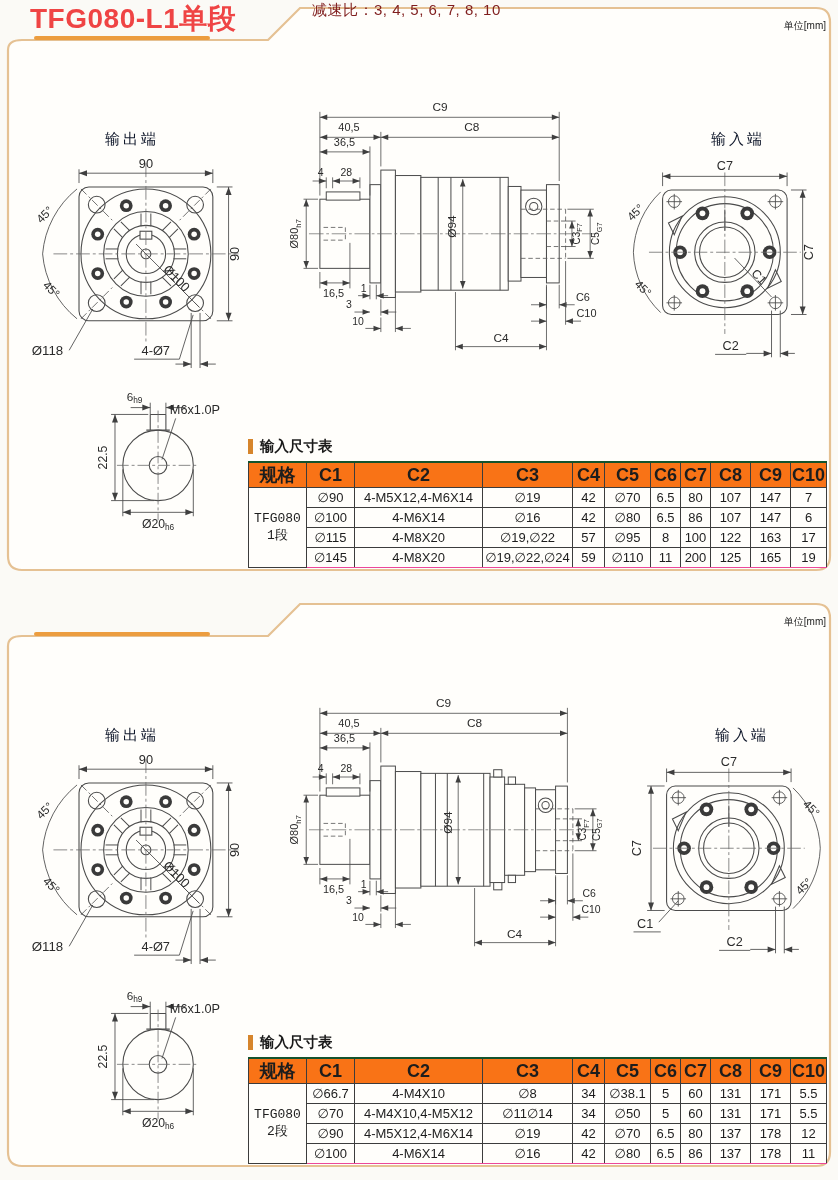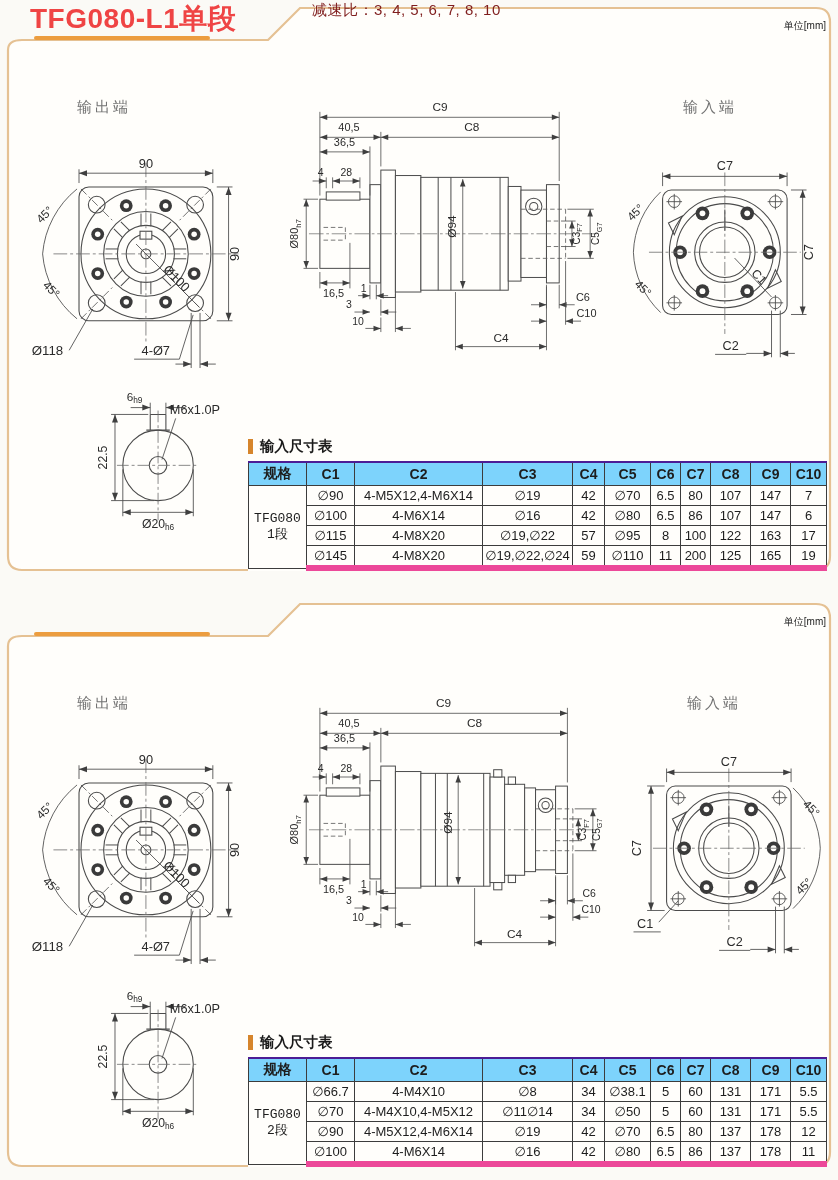--- a/index.html
+++ b/index.html
@@ -12,33 +12,33 @@
   .sec{position:absolute;left:0;width:838px;height:584px;}
   .boxsvg{position:absolute;left:0;top:0;}
   .sec-title{
     position:absolute;left:30px;top:0px;margin:0;
     font-size:28px;font-weight:bold;color:#ef4444;letter-spacing:0.5px;
     font-family:"Liberation Sans", sans-serif;
   }
   .underline{position:absolute;left:34px;top:36px;width:176px;height:4px;background:#ec9d3f;border-radius:2px;}
   .ratio{position:absolute;left:312px;top:1px;font-size:15px;color:#7f1d1d;letter-spacing:0.5px;}
   .unit{position:absolute;right:12px;top:19px;font-size:10px;color:#1c1c1c;}
-  .view-title{position:absolute;font-size:15px;color:#737373;letter-spacing:3px;text-align:left;}
+  .view-title{position:absolute;font-size:15px;color:#0f172a;letter-spacing:3px;text-align:right;margin-top:32px;}
   .drw{position:absolute;}
   
   .tbl-wrap{position:absolute;left:248px;top:437px;width:582px;}
   .tbl-title{display:flex;align-items:center;font-size:14.5px;font-weight:bold;color:#1a1a1a;margin-bottom:5px;}
   .tbl-title .bar{display:inline-block;width:5px;height:15px;background:#d6852c;margin-right:7px;}
   table.dim{border-collapse:collapse;width:578px;table-layout:fixed;background:#fffefb;}
   table.dim th,table.dim td{
     border:1px solid #3c3c3c;text-align:center;vertical-align:middle;
     font-size:13px;padding:0 1px;height:19px;color:#1d1d1d;white-space:nowrap;overflow:hidden;
   }
-  table.dim thead th{background:#7dd3fc;font-size:14px;font-weight:bold;height:22px;border-top:2px solid #4c1d95;}
-  table.dim tbody tr:last-child td{border-bottom:6px solid #ec4899;margin-left:44px;}
+  table.dim thead th{background:#f97316;font-size:18px;font-weight:bold;height:22px;border-top:2px solid #14532d;}
+  table.dim tbody tr:last-child td{border-bottom:1px solid #ec4899;margin-left:44px;}
   td.spec span{display:block;line-height:1.25;font-family:Liberation Mono, monospace;}
   
   text.dim{fill:#2b2b2b;font-family:"Liberation Sans", sans-serif;}
 </style>
 </head>
 <body>
 
 <svg width="0" height="0" style="position:absolute" aria-hidden="true">
   <defs>
     <marker id="ar" viewBox="0 0 10 10" refX="9.5" refY="5" markerWidth="9" markerHeight="9" orient="auto-start-reverse" markerUnits="userSpaceOnUse">

